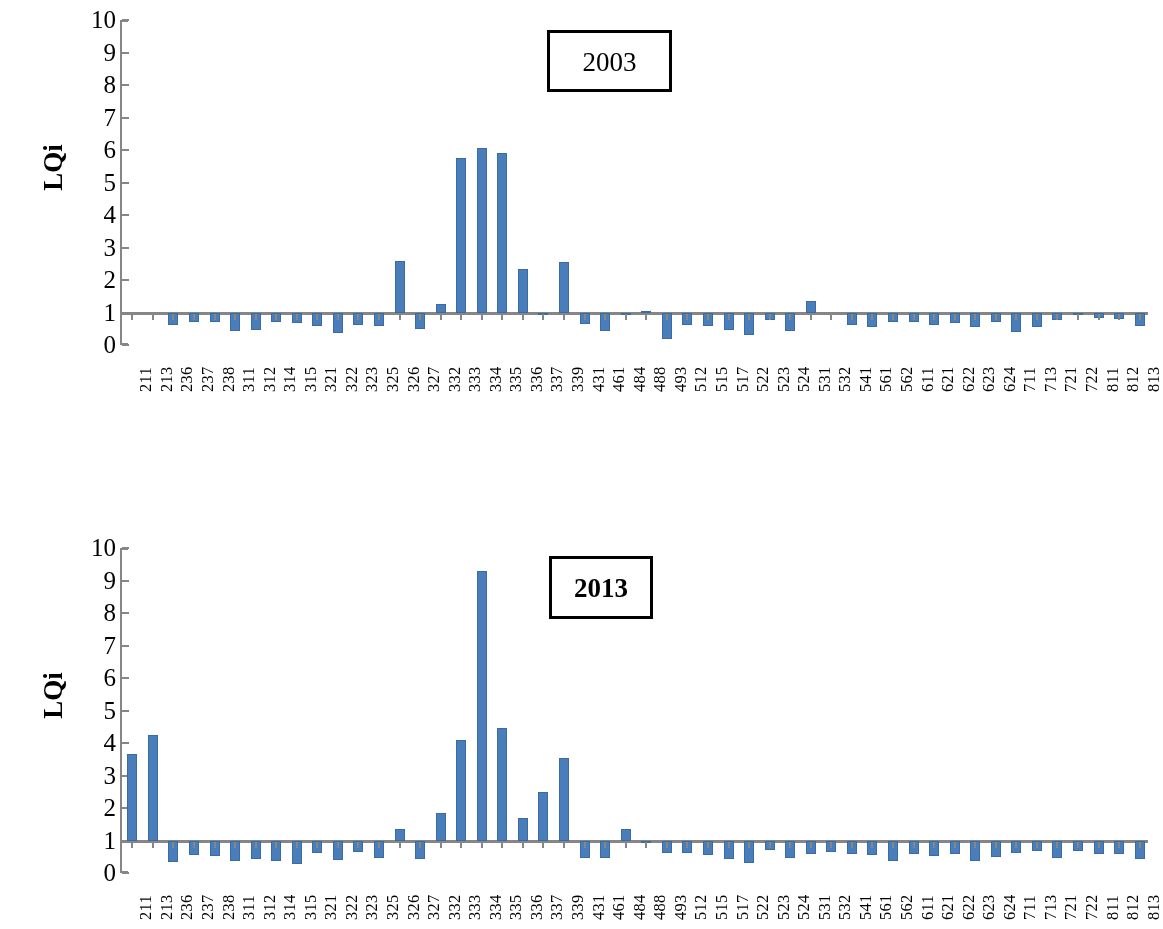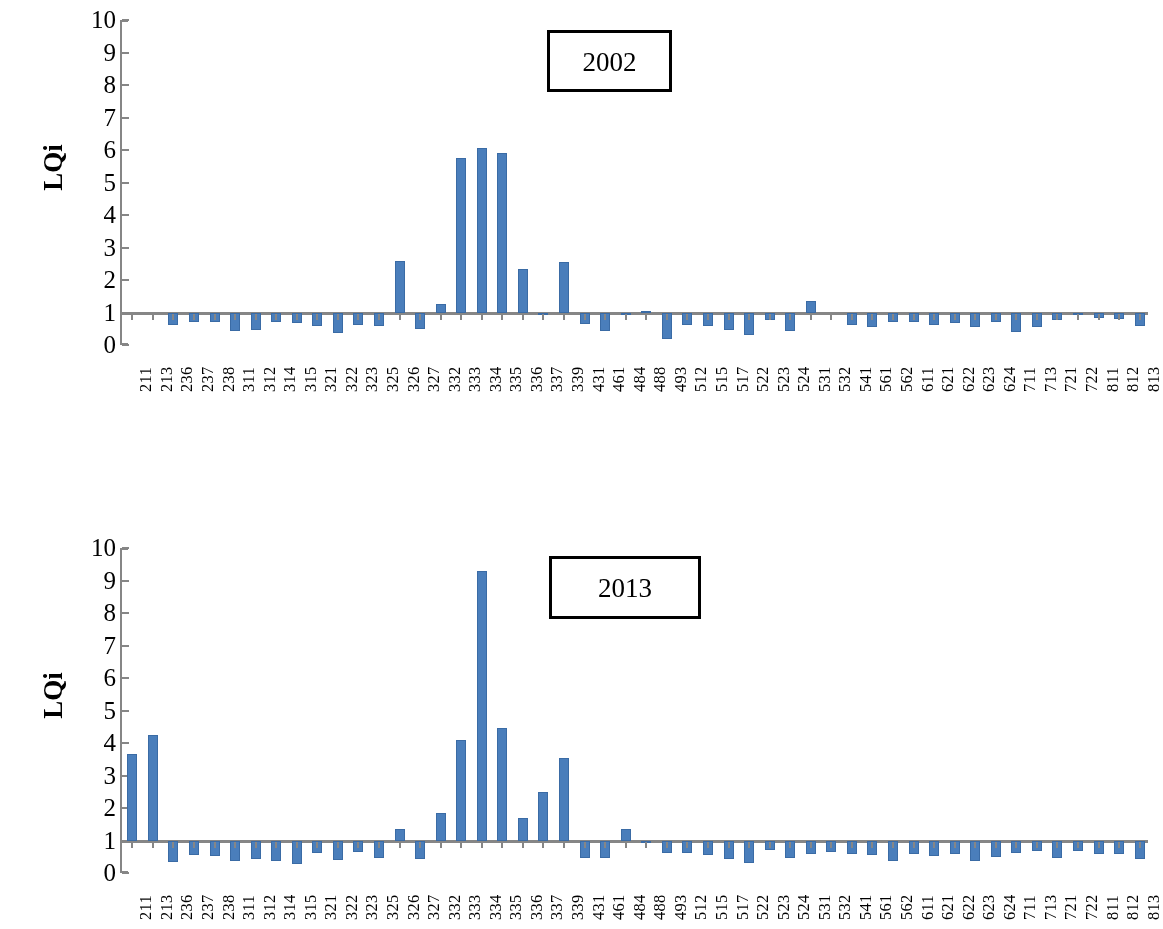--- a/index.html
+++ b/index.html
@@ -147,21 +147,21 @@
   .year-box {
     position: absolute;
     border: 3px solid #000000;
     background: #ffffff;
     text-align: center;
     font-size: 27px;
     font-family: "Liberation Serif", serif;
     box-sizing: border-box;
   }
   #chart-2003 .year-box { left: 547px; top: 30px; width: 125px; height: 62px; line-height: 58px; }
-  #chart-2013 .year-box { left: 549px; top: 28px; width: 152px; height: 63px; line-height: 59px; }
+  #chart-2013 .year-box { left: 549px; top: 28px; width: 104px; height: 63px; line-height: 59px; font-weight: bold; }
 </style>
 </head>
 <body>
 
 <div class="chart-block" id="chart-2003">
   <div class="ylabel-title">LQi</div>
   <div class="plot-area">
     <div class="y-spine"></div>
     <div class="y-cap top"></div>
     <div class="y-cap bot"></div>
@@ -337,21 +337,21 @@
       <div class="xlabel" style="left: 861.24px; top: 44px;">623</div>
       <div class="xlabel" style="left: 881.8px; top: 44px;">624</div>
       <div class="xlabel" style="left: 902.36px; top: 44px;">711</div>
       <div class="xlabel" style="left: 922.92px; top: 44px;">713</div>
       <div class="xlabel" style="left: 943.48px; top: 44px;">721</div>
       <div class="xlabel" style="left: 964.04px; top: 44px;">722</div>
       <div class="xlabel" style="left: 984.6px; top: 44px;">811</div>
       <div class="xlabel" style="left: 1005.16px; top: 44px;">812</div>
       <div class="xlabel" style="left: 1025.72px; top: 44px;">813</div>
     </div>
-  <div class="year-box">2002</div>
+  <div class="year-box">2003</div>
 </div>
 
 <div class="chart-block" id="chart-2013">
   <div class="ylabel-title">LQi</div>
   <div class="plot-area">
     <div class="y-spine"></div>
     <div class="y-cap top"></div>
     <div class="y-cap bot"></div>
     <div class="ticks">
         <div class="y-tick" style="top: 324px;"></div>

